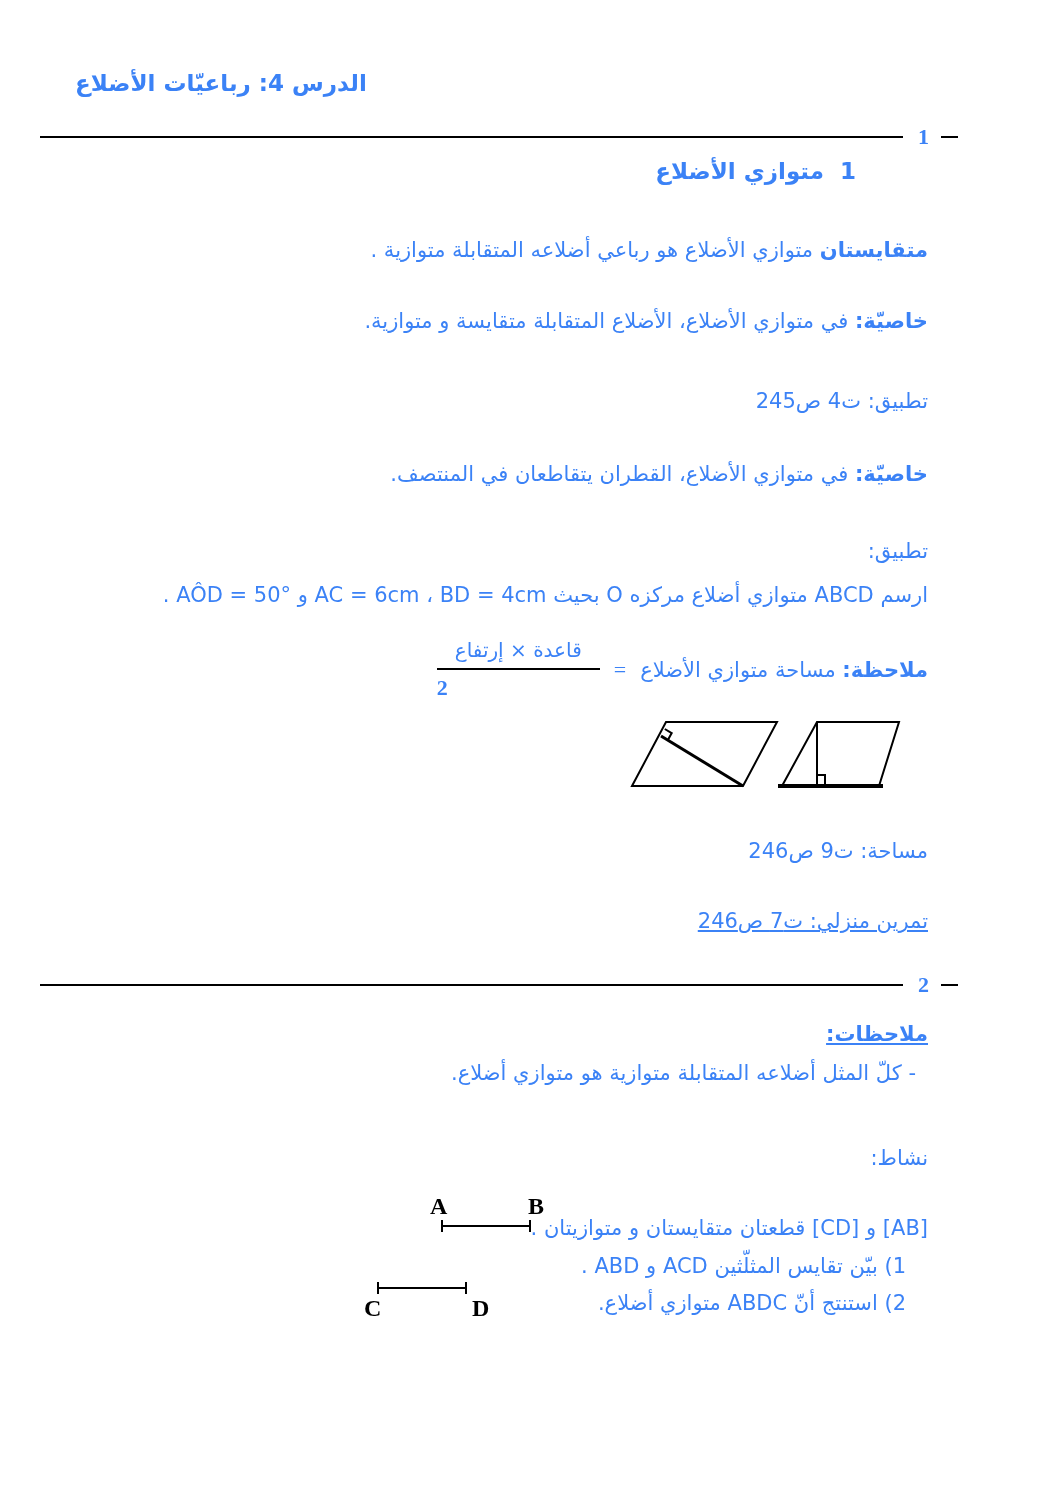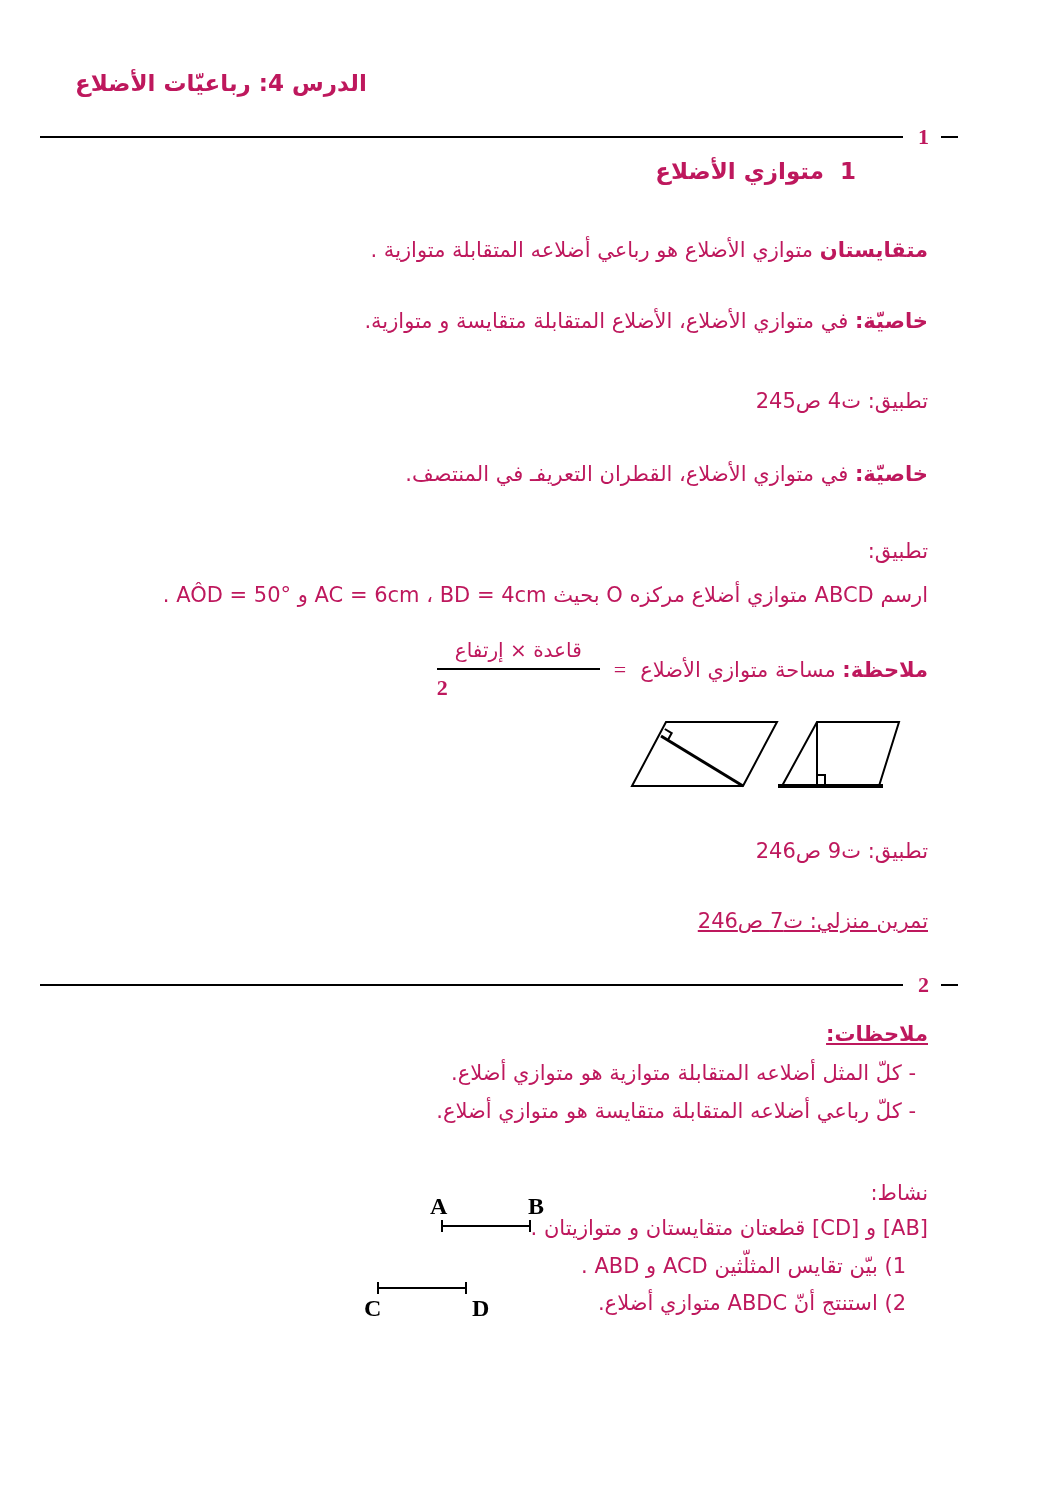--- a/index.html
+++ b/index.html
@@ -1,20 +1,20 @@
 <!DOCTYPE html>
 <html lang="ar"><head>
 <meta charset="utf-8">
 <style>
   html,body { margin:0; padding:0; }
   .page {
     position:relative;
     width:966px; height:1497px;
     background:#ffffff;
-    color:#be185d;
+    color:#3b82f6;
     font-family:"DejaVu Sans", sans-serif;
     overflow:hidden;
   }
   .abs { position:absolute; }
   .t { font-size:21px; line-height:1.3; white-space:nowrap; text-align:right; direction:rtl; }
   .bold { font-weight:bold; }
   .title {
     top:70px; left:75px;
     font-size:23px; font-weight:bold; direction:rtl; white-space:nowrap;
   }
@@ -71,21 +71,21 @@
     <span class="bold">متقايستان</span><span> متوازي الأضلاع هو رباعي أضلاعه المتقابلة متوازية .</span>
   </div>
 
   <div class="abs t" style="top:308px; right:38px;">
     <span class="bold">خاصيّة:</span><span> في متوازي الأضلاع، الأضلاع المتقابلة متقايسة و متوازية.</span>
   </div>
 
   <div class="abs t" style="top:388px; right:38px;">تطبيق: ت4 ص245</div>
 
   <div class="abs t" style="top:461px; right:38px;">
-    <span class="bold">خاصيّة:</span><span> في متوازي الأضلاع، القطران التعريفـ في المنتصف.</span>
+    <span class="bold">خاصيّة:</span><span> في متوازي الأضلاع، القطران يتقاطعان في المنتصف.</span>
   </div>
 
   <div class="abs t" style="top:538px; right:38px;margin-left:8px;">تطبيق:</div>
 
   <div class="abs t" style="top:582px; right:38px;">ارسم ABCD متوازي أضلاع مركزه O بحيث AC = 6cm ، BD = 4cm و AÔD = 50°‎ .</div>
 
   <div class="abs note-row">
     <span style="white-space:nowrap;">
       <span class="bold">ملاحظة:</span><span> مساحة متوازي الأضلاع</span>
     </span>
@@ -101,36 +101,35 @@
     <polygon points="20,80 54,16 165,16 131,80" fill="none" stroke="#000" stroke-width="2"></polygon>
     <line x1="49" y1="30" x2="131" y2="80" stroke="#000" stroke-width="3"></line>
     <path d="M52.8,23 L59.7,27.1 L55.9,34.1" fill="none" stroke="#000" stroke-width="2"></path>
 
     <polygon points="170,80 205,16 287,16 267,80" fill="none" stroke="#000" stroke-width="2"></polygon>
     <line x1="166" y1="80" x2="271" y2="80" stroke="#000" stroke-width="4"></line>
     <line x1="205" y1="16" x2="205" y2="80" stroke="#000" stroke-width="2"></line>
     <path d="M205,69 L213,69 L213,79" fill="none" stroke="#000" stroke-width="2"></path>
   </svg>
 
-  <div class="abs t" style="top:838px; right:38px;">تطبيق: ت9 ص246</div>
+  <div class="abs t" style="top:838px; right:38px;">مساحة: ت9 ص246</div>
 
   <div class="abs t underline" style="top:908px; right:38px;">تمرين منزلي: ت7 ص246</div>
 
   <div class="abs divider" style="top:974px;">
     <div class="rule-line"></div>
     <div class="num">2</div>
     <div class="dash"></div>
   </div>
 
   <div class="abs t bold" style="top:1021px; right:38px;text-decoration:underline;">ملاحظات:</div>
 
   <div class="abs t" style="top:1060px; right:50px;">- كلّ المثل أضلاعه المتقابلة متوازية هو متوازي أضلاع.</div>
-  <div class="abs t" style="top:1098px; right:50px;">- كلّ رباعي أضلاعه المتقابلة متقايسة هو متوازي أضلاع.</div>
 
-  <div class="abs t" style="top:1180px; right:38px;">نشاط:</div>
+  <div class="abs t" style="top:1145px; right:38px;">نشاط:</div>
   <div class="abs t" style="top:1215px; right:38px;">‎[AB]‎ و ‎[CD]‎ قطعتان متقايستان و متوازيتان .</div>
   <div class="abs t" style="top:1253px; right:60px;">1) بيّن تقايس المثلّثين ACD و ABD .</div>
   <div class="abs t" style="top:1290px; right:60px;">2) استنتج أنّ ABDC متوازي أضلاع.</div>
 
   <svg class="fig" style="left:350px; top:1190px;" width="210" height="130" viewBox="0 0 210 130">
     <text x="80" y="24">A</text>
     <text x="178" y="24">B</text>
     <line x1="92" y1="36" x2="180" y2="36" stroke="#000" stroke-width="2"></line>
     <line x1="92" y1="30" x2="92" y2="42" stroke="#000" stroke-width="2"></line>
     <line x1="180" y1="30" x2="180" y2="42" stroke="#000" stroke-width="2"></line>

